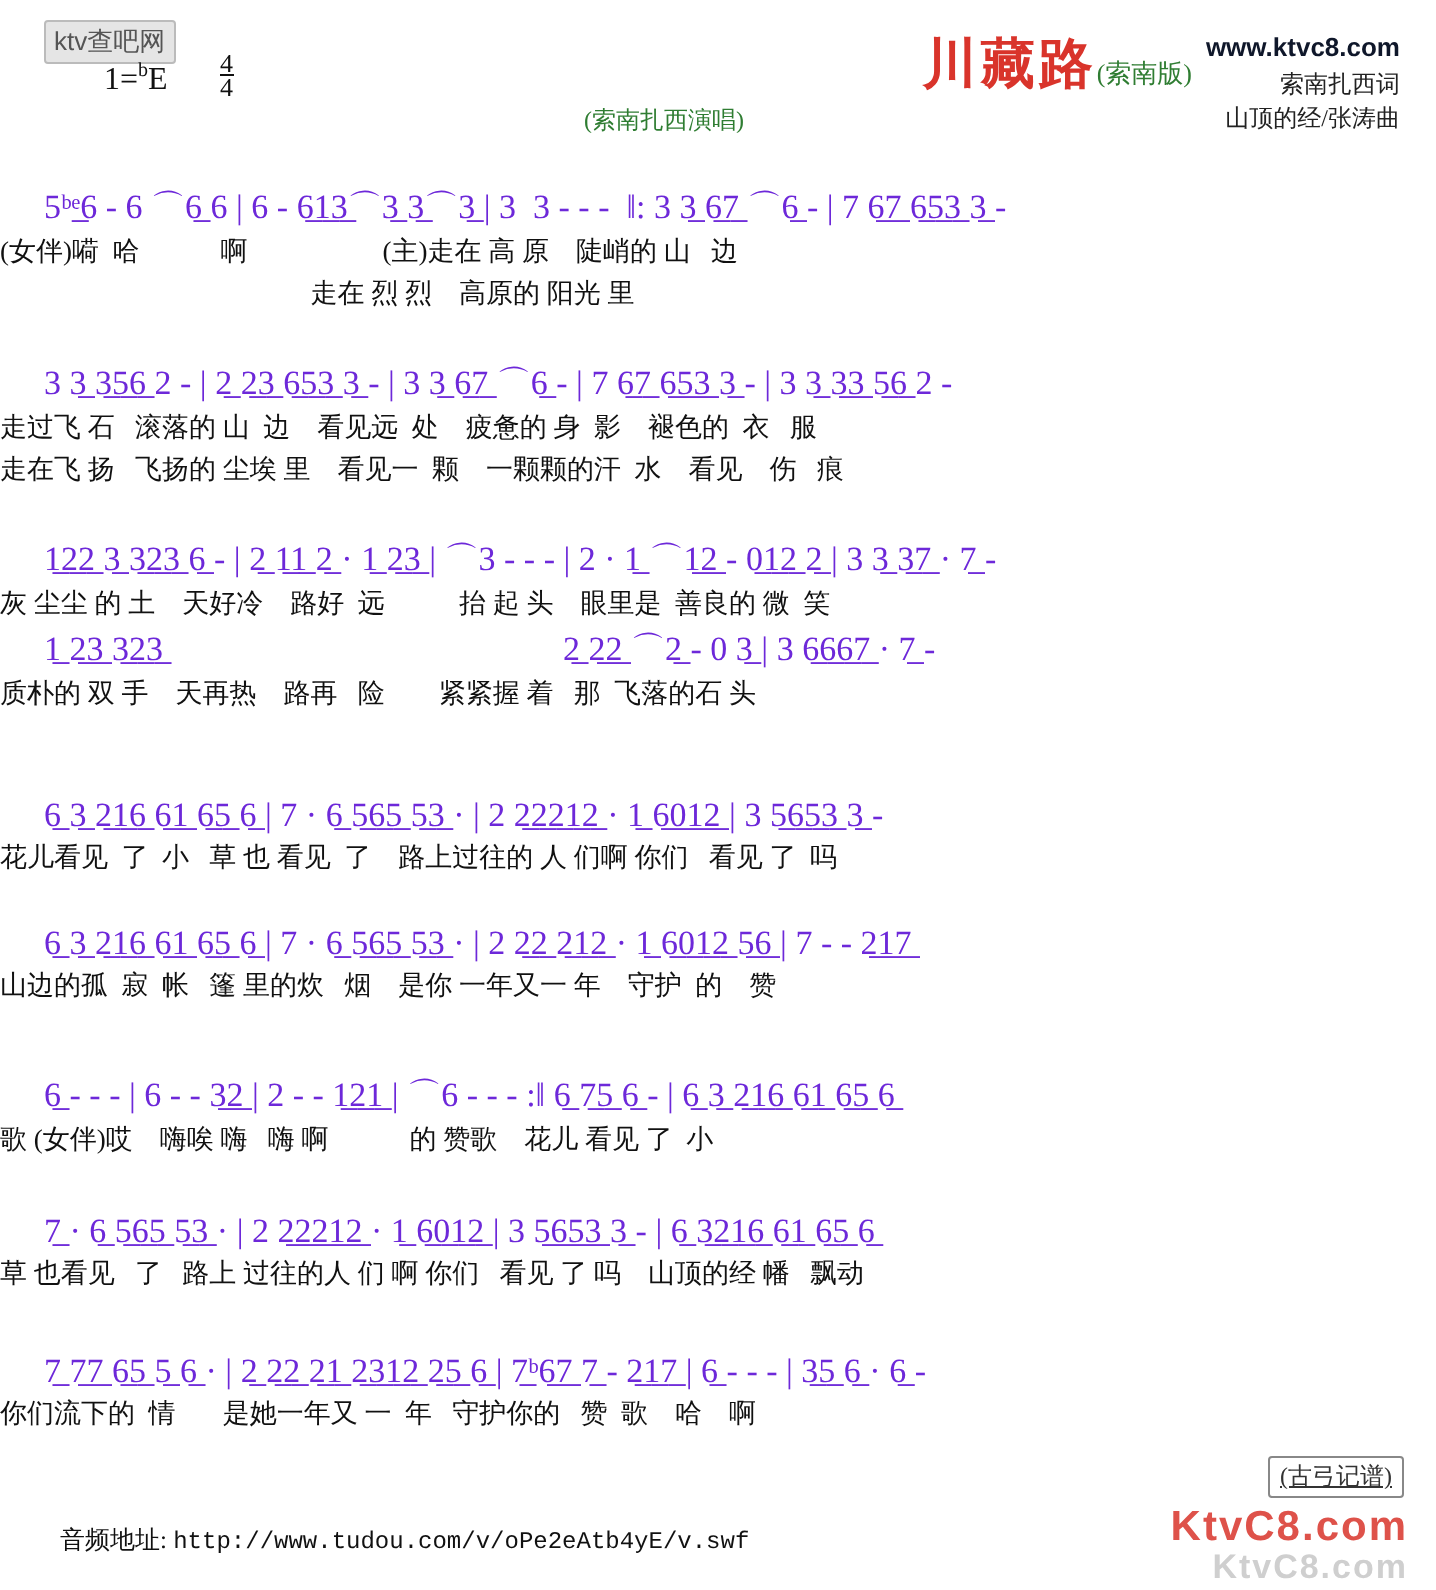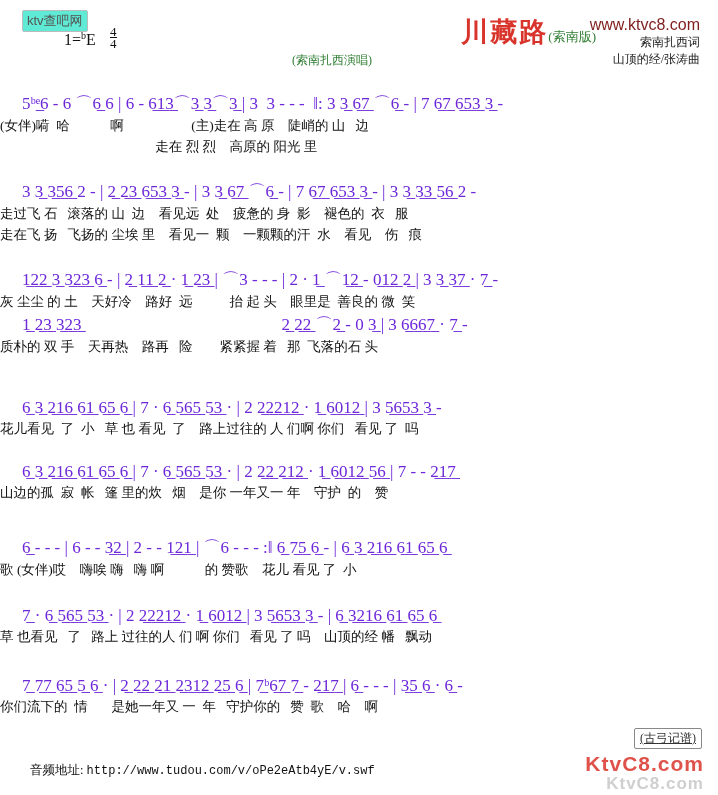--- a/index.html
+++ b/index.html
@@ -8,24 +8,24 @@
     background:#ffffff;
     font-family:"Liberation Serif", serif;
     position:relative;
     overflow:hidden;
   }
   .wm-tl{
     position:absolute;left:22px;top:10px;
     font-family:"Liberation Sans", sans-serif;
     font-size:13px;color:#555;
     border:1px solid #bbb;padding:1px 4px;border-radius:2px;
-    background:#5eead4;
+    background:#e5e5e5;
   }
   .key{
-    position:absolute;left:64px;top:30px;
+    position:absolute;left:52px;top:30px;
     font-family:"Liberation Serif", serif;
     font-size:16px;color:#111;
   }
   .key sup{font-size:10px;}
   .meter{
     position:absolute;left:110px;top:26px;
     font-size:13px;line-height:11px;text-align:center;color:#111;
   }
   .meter .num{display:block;}
   .meter .den{display:block;border-top:1px solid #111;}
@@ -37,21 +37,21 @@
   .title .ver{
     font-size:13px;color:#2f7d32;letter-spacing:0;font-weight:normal;
   }
   .subtitle{
     position:absolute;left:0;top:52px;width:664px;text-align:center;
     font-size:12px;color:#2f7d32;
   }
   .site{
     position:absolute;right:18px;top:16px;text-align:right;
     font-family:"Liberation Sans", sans-serif;
-    font-size:16px;color:#7f1d1d;
+    font-size:13px;color:#0f172a;font-weight:bold;
   }
   .credit{
     position:absolute;right:18px;top:34px;text-align:right;
     font-size:12px;color:#222;line-height:17px;
   }
   .sys{position:absolute;left:0;width:718px;}
   .notes{
     font-family:"Liberation Serif", serif;
     font-size:17px;color:#6d28d9;
     white-space:pre;

